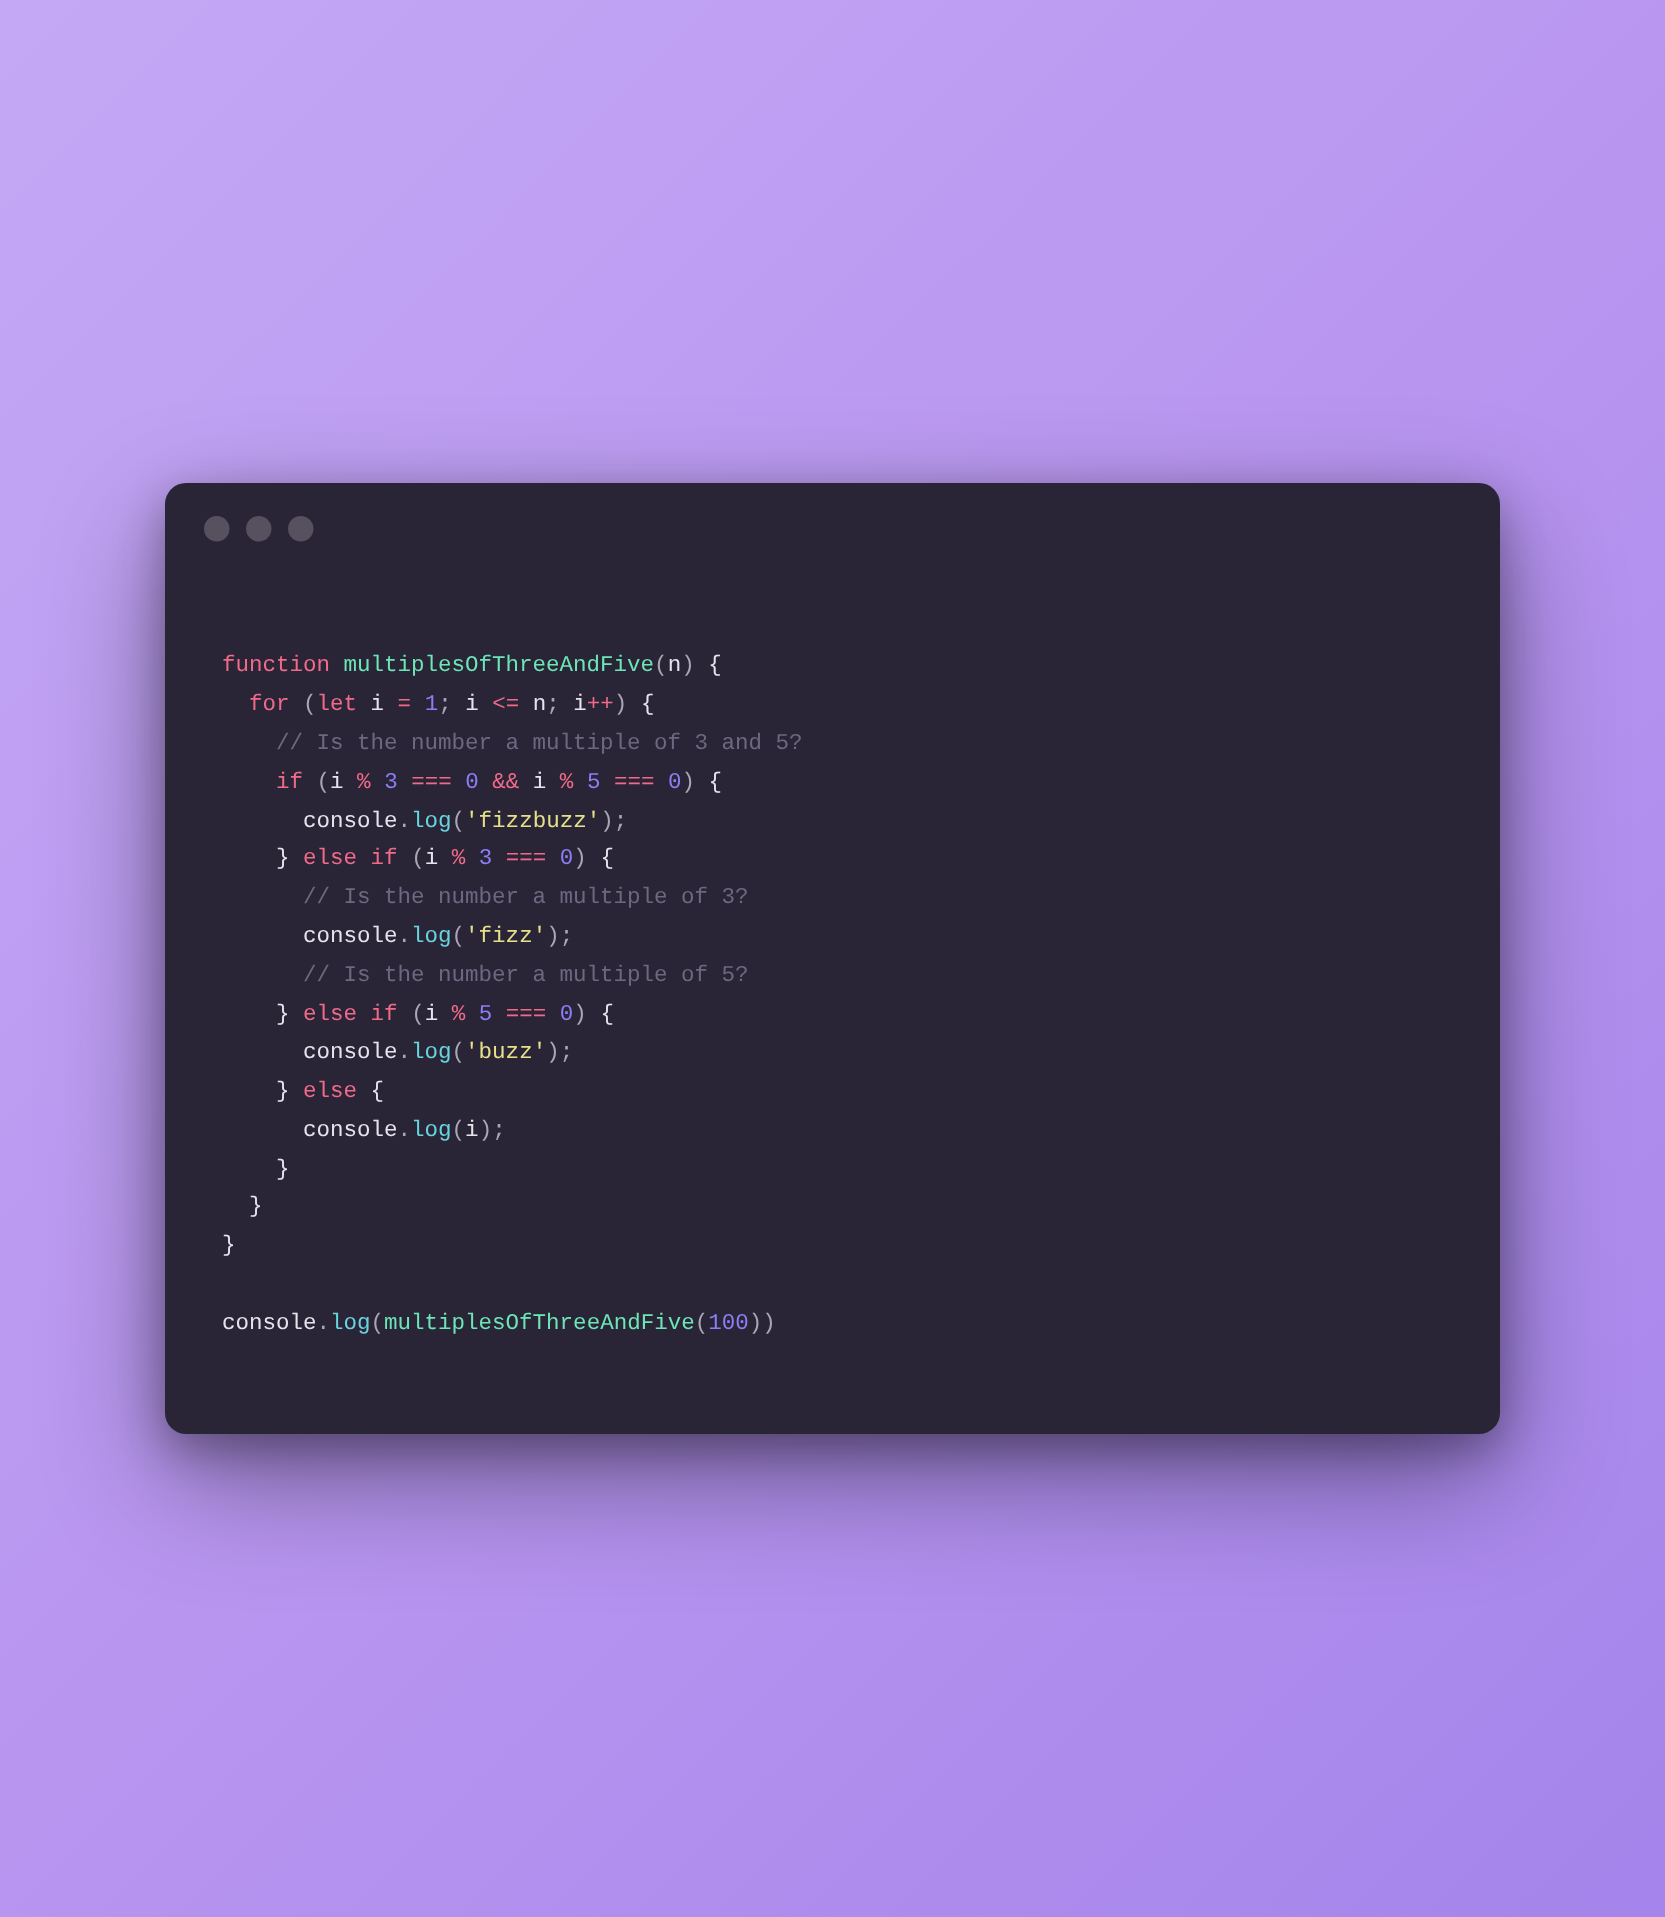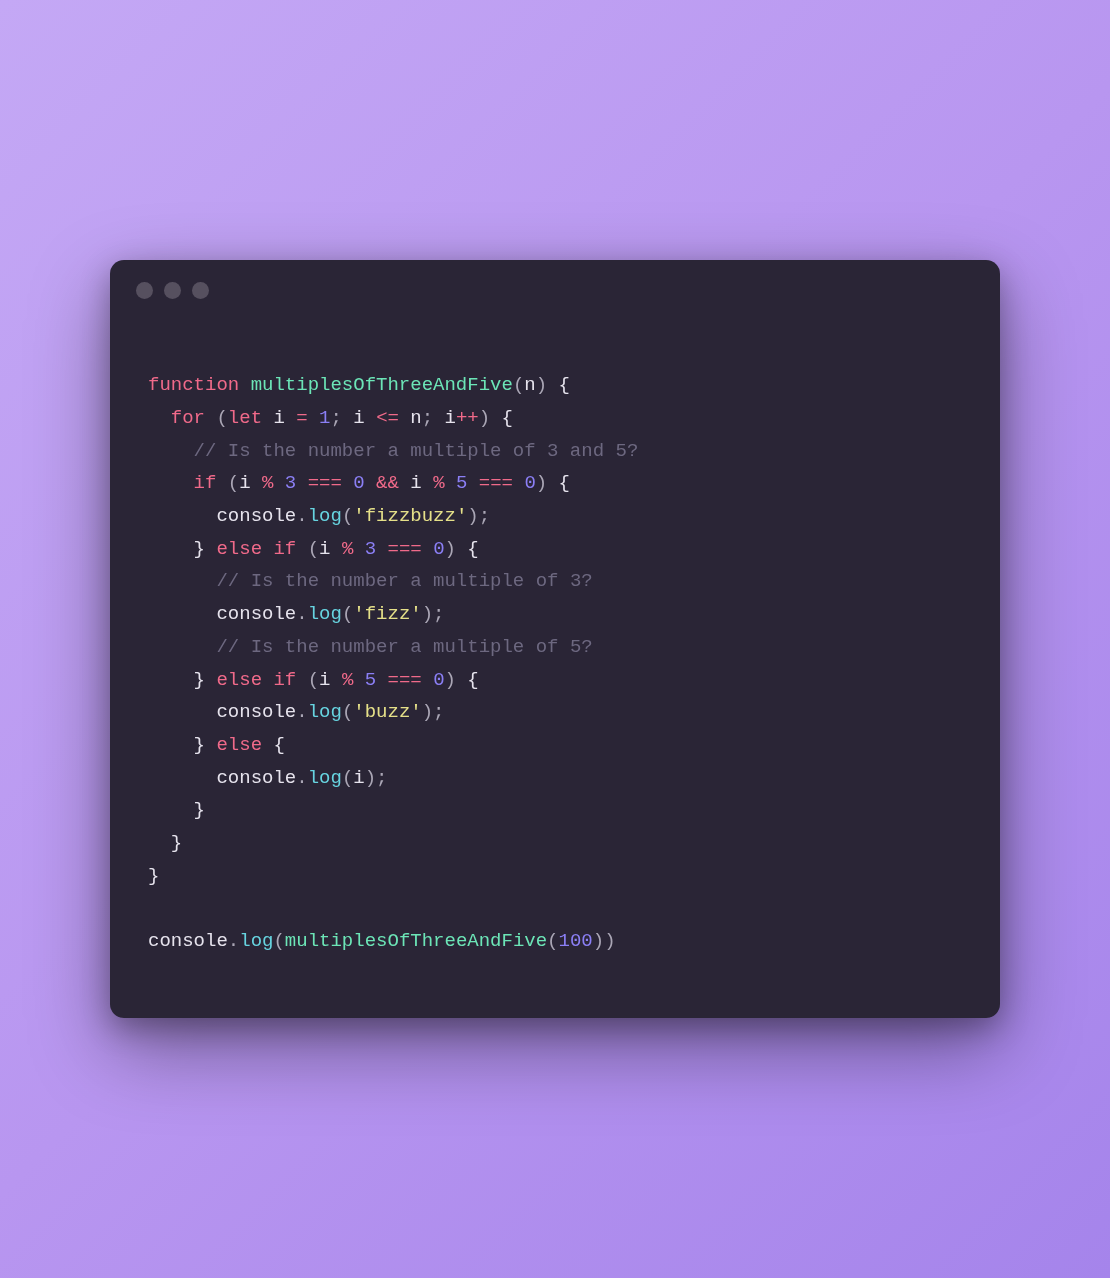--- a/index.html
+++ b/index.html
@@ -36,21 +36,21 @@
 
     .dot {
       width: 17px;
       height: 17px;
       border-radius: 50%;
       background: #56505f;
     }
 
     .code-area {
       padding: 48px 38px 60px 38px;
-      font-size: 19px;
+      font-size: 15px;
       line-height: 1.72;
       white-space: pre;
       color: #e6e3ed;
       font-weight: 500;
     }
 
     .kw { color: #f06a8a; }
     .fn { color: #6ce5b7; }
     .call { color: #67d4e0; }
     .punc { color: #e6e3ed; }

